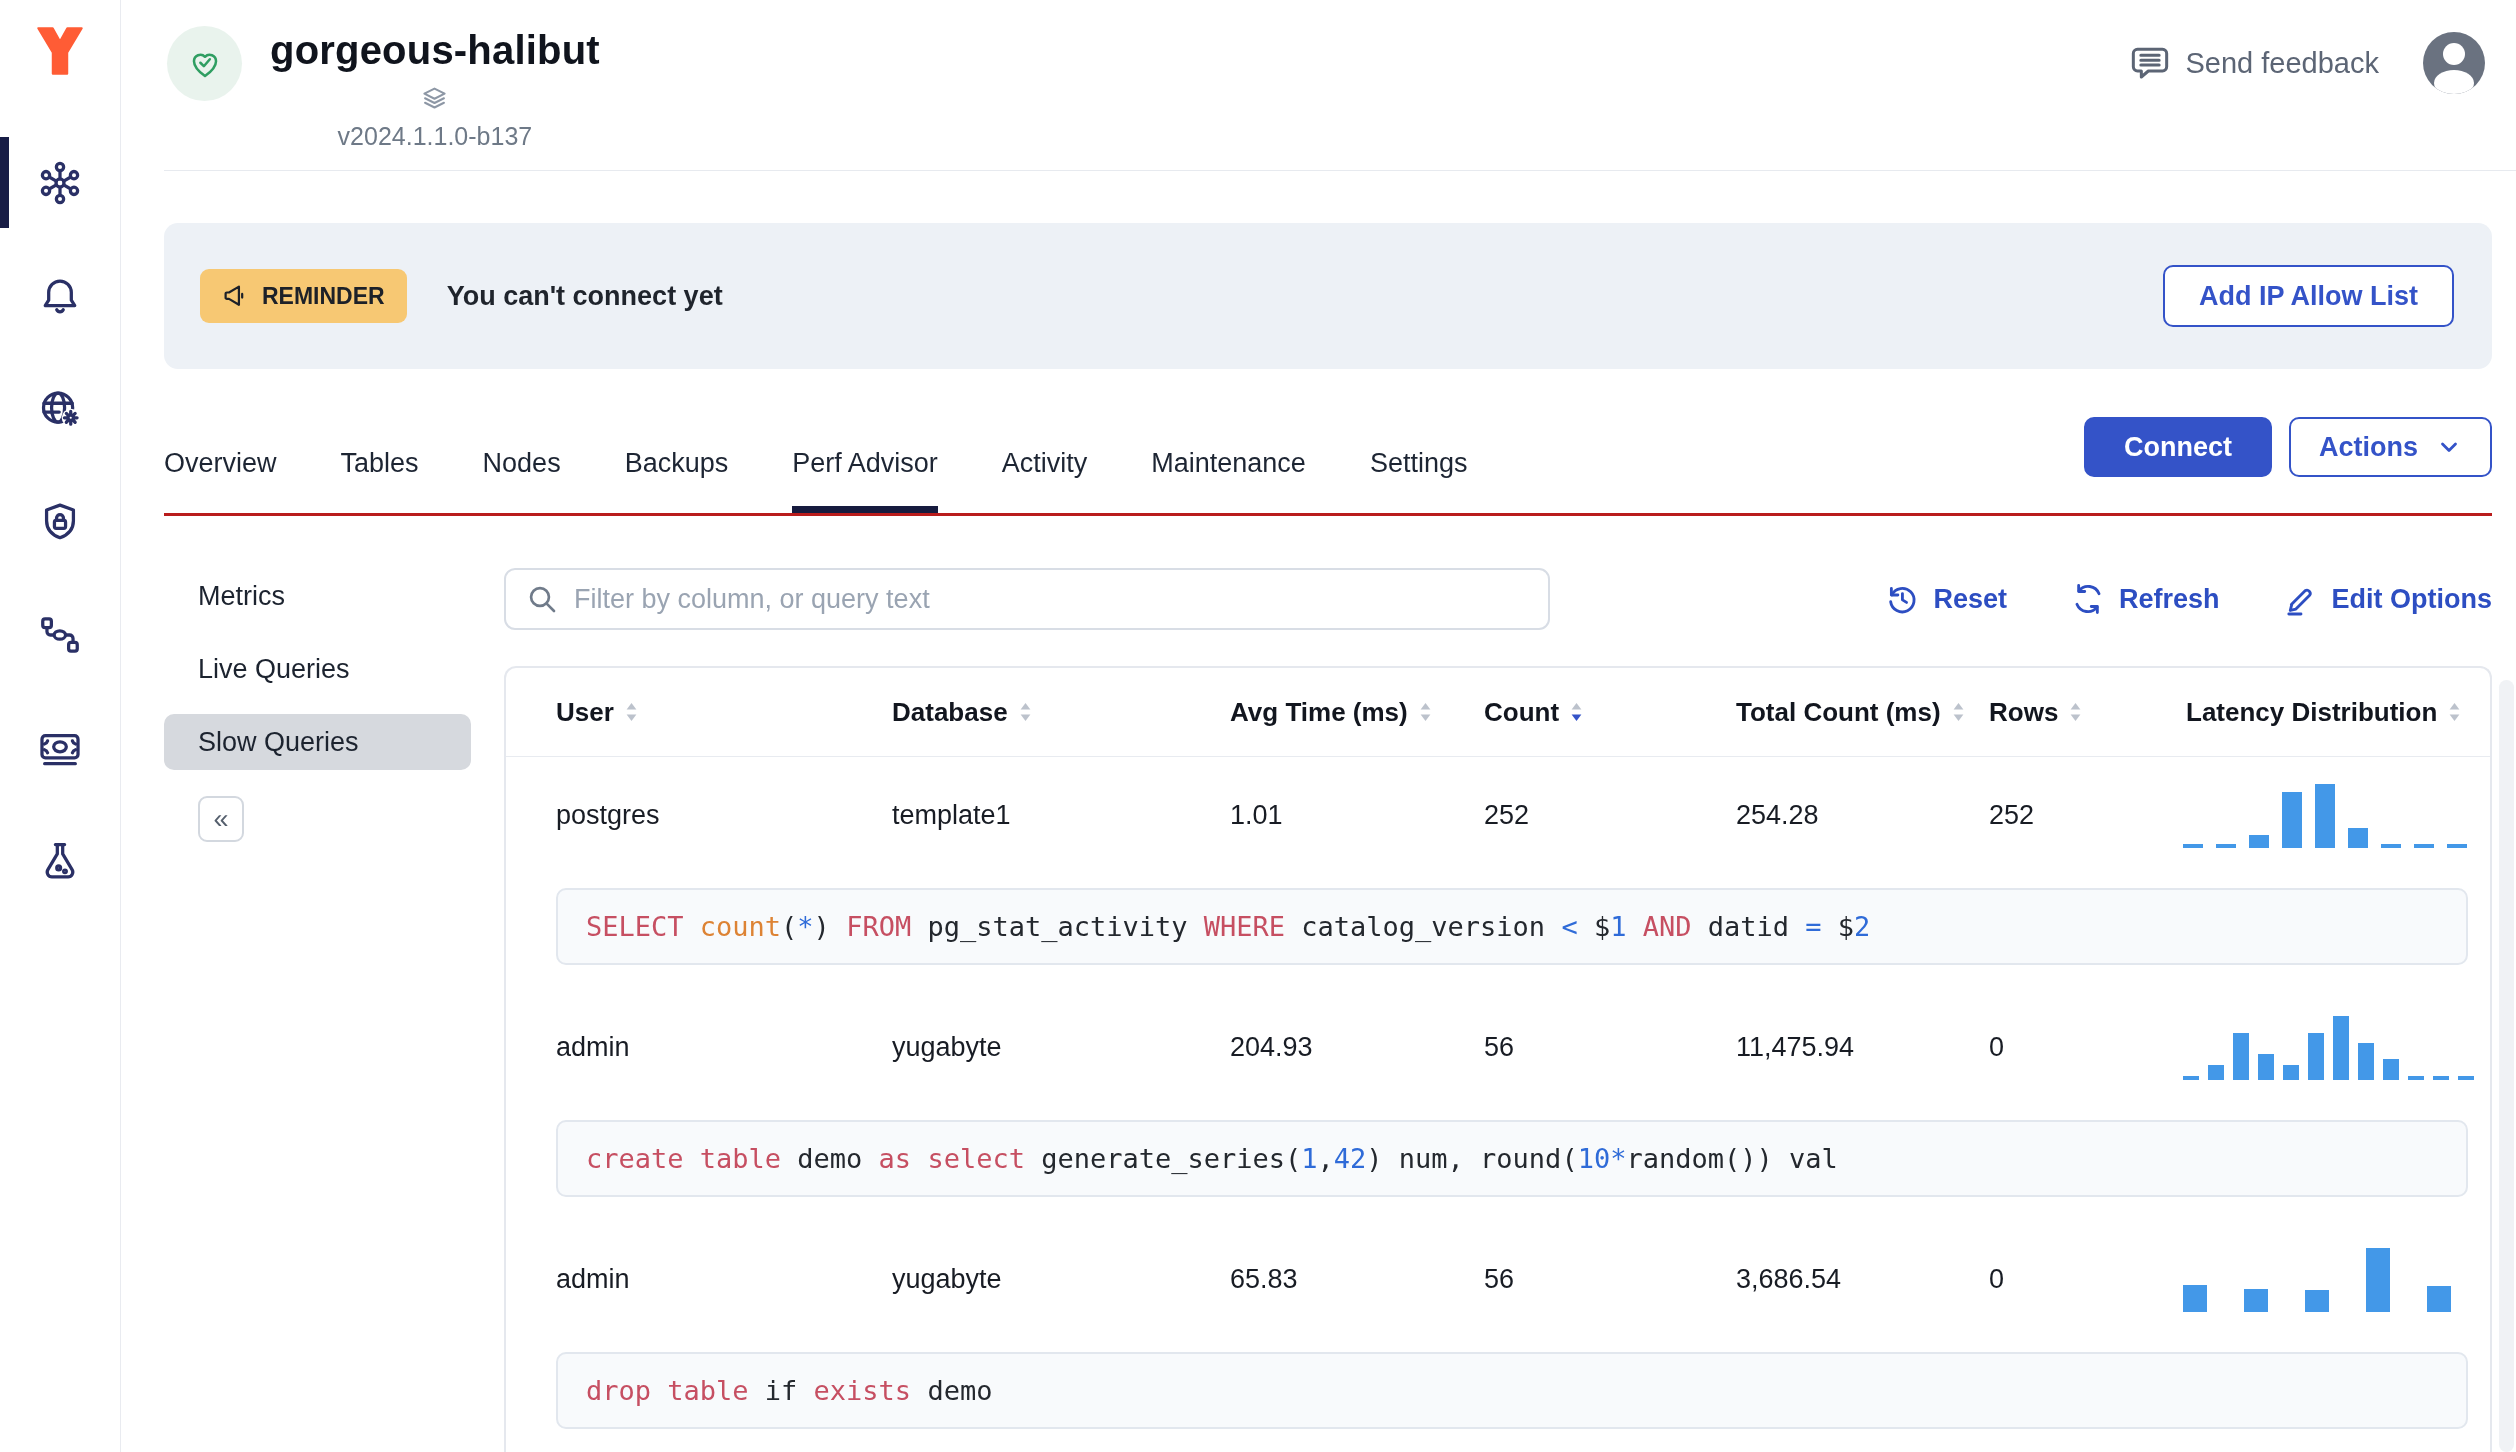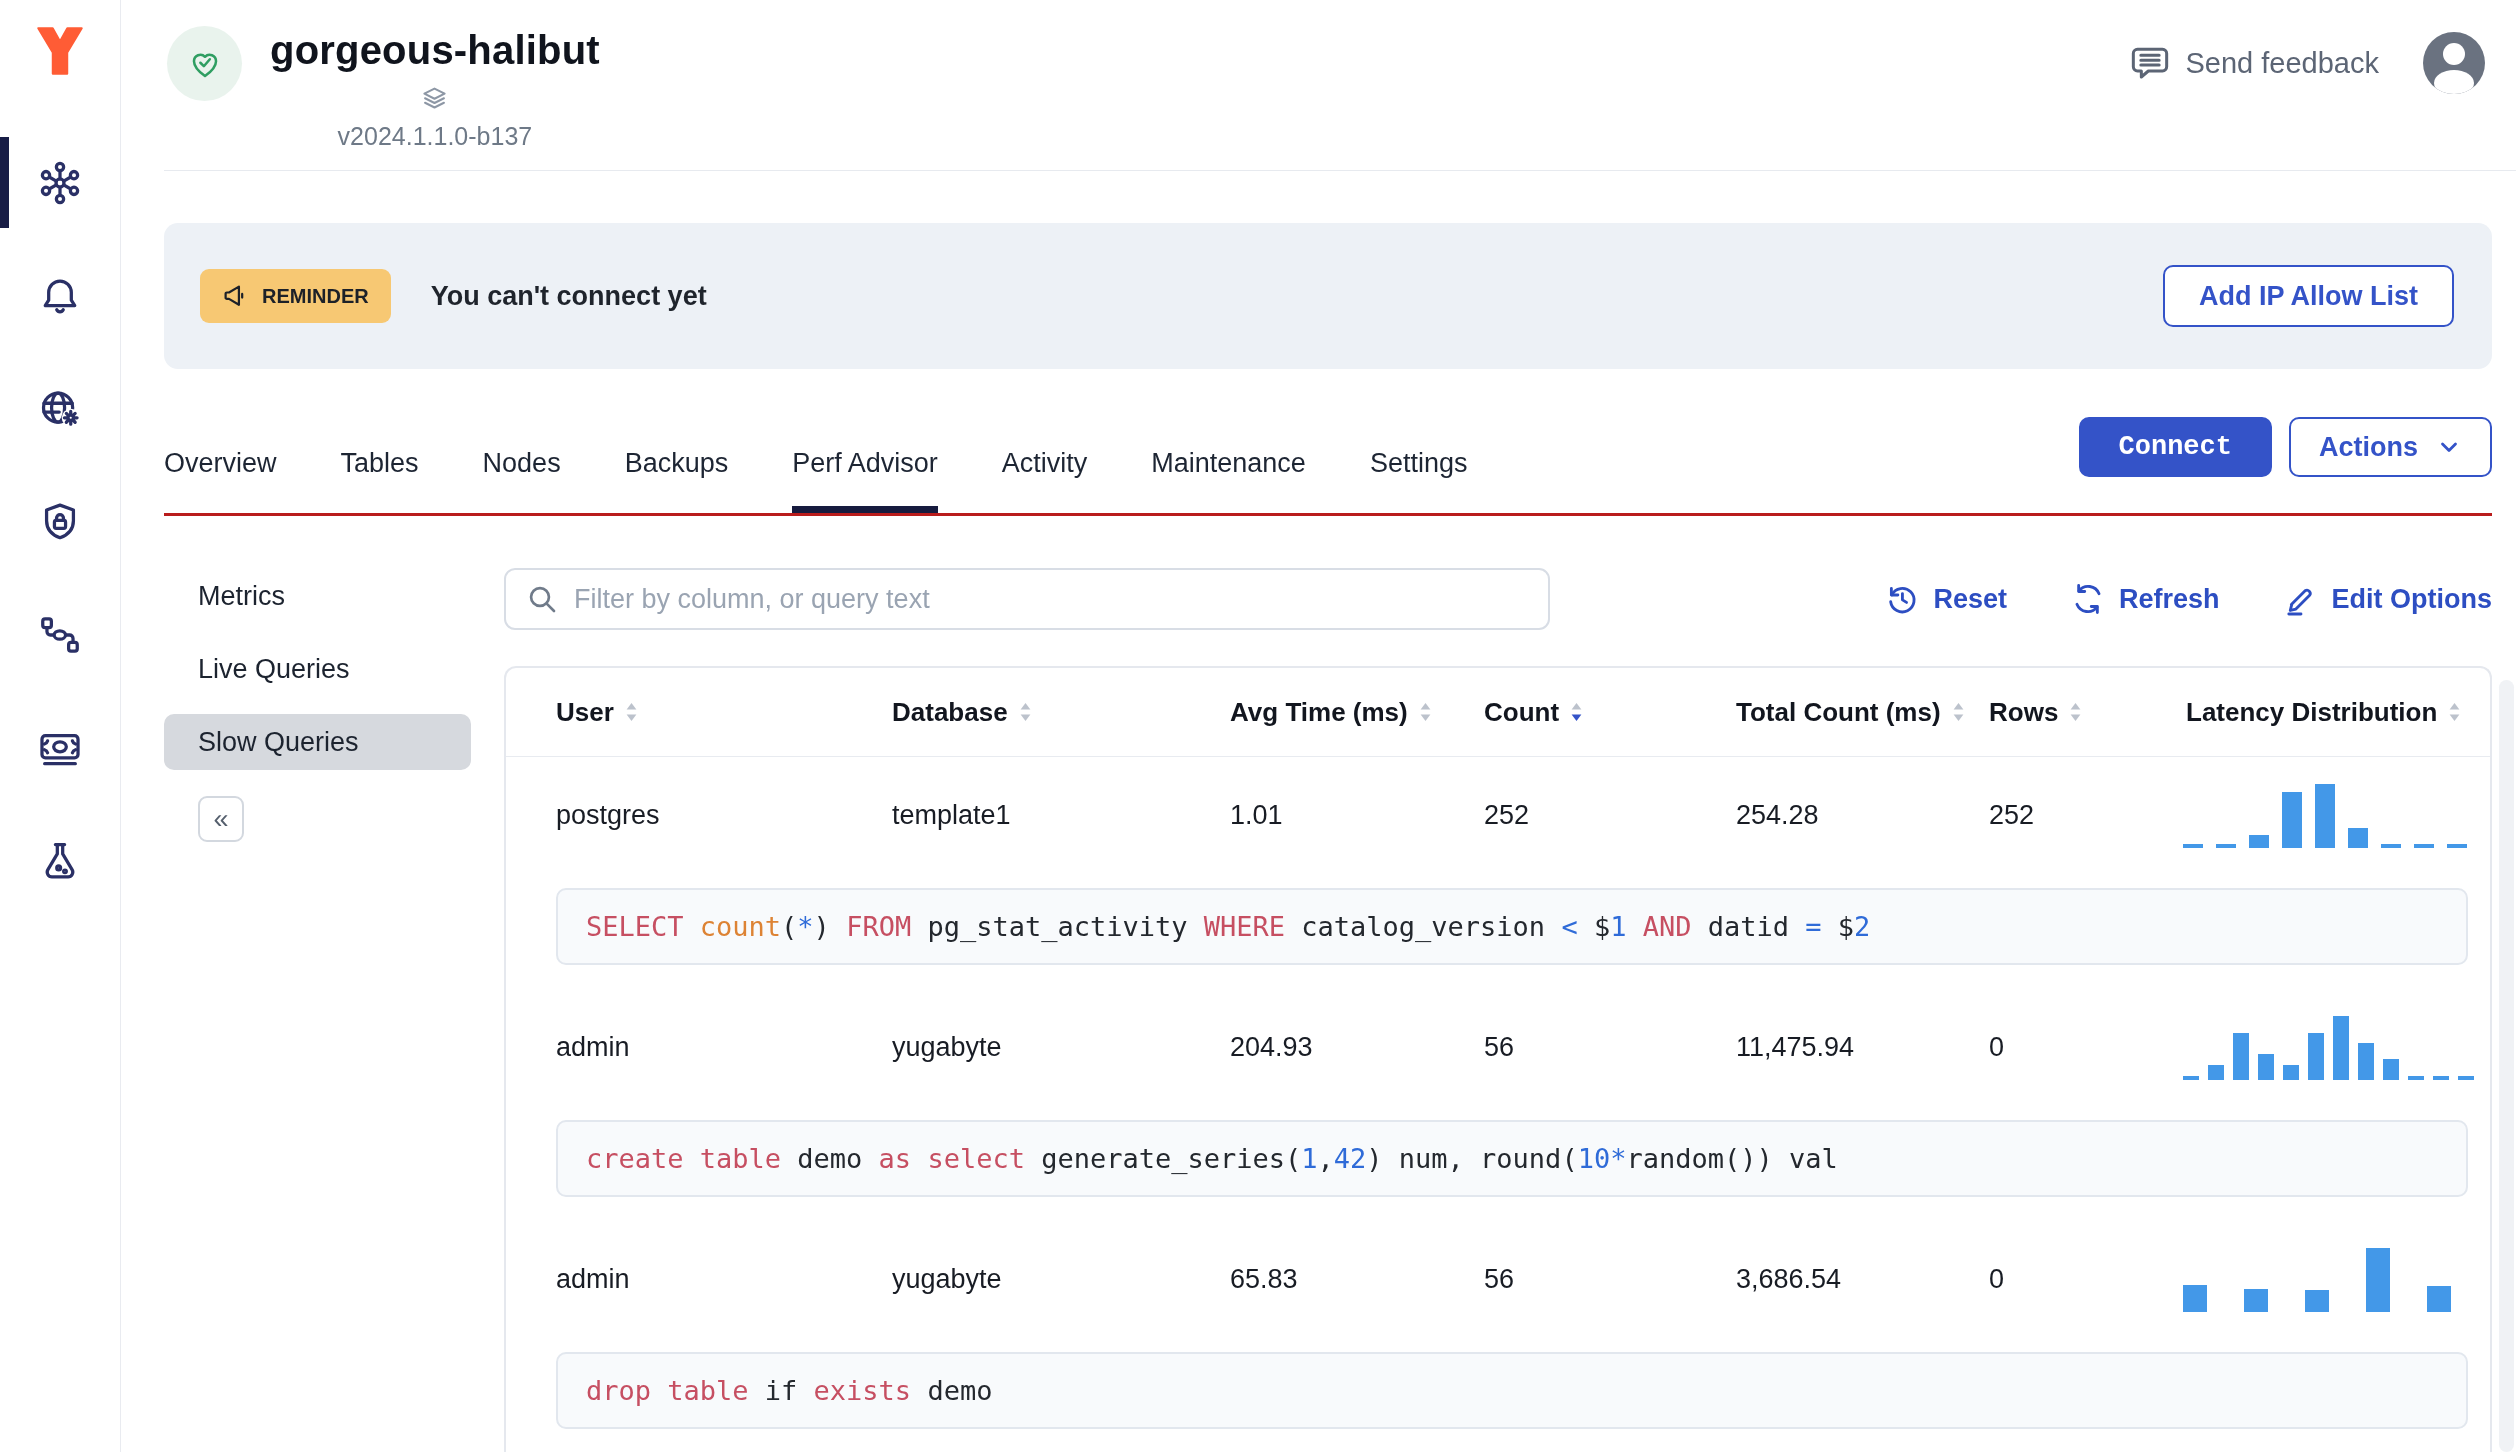--- a/index.html
+++ b/index.html
@@ -31,36 +31,36 @@
   .feedback { display:flex; align-items:center; gap:16px; color:#5c6575; font-size:29px; cursor:pointer; }
   .feedback svg { width:40px; height:40px; stroke:#5c6575; fill:none; stroke-width:1.8; stroke-linejoin:round; stroke-linecap:round; }
   .avatar { width:62px; height:62px; border-radius:50%; background:#6a7280; position:relative; overflow:hidden; cursor:pointer; }
   .avatar::before { content:""; position:absolute; left:20px; top:11px; width:22px; height:22px; border-radius:50%; background:#fff; }
   .avatar::after  { content:""; position:absolute; left:11px; top:38px; width:40px; height:26px; border-radius:50%; background:#fff; }
   .content { padding:0 24px 0 34px; }
   
   .banner { margin-top:53px; height:146px; background:#edf1f6; border-radius:14px;
             display:flex; align-items:center; padding:0 38px 0 36px; }
   .reminder-pill { display:flex; align-items:center; gap:12px; background:#f7c873; border-radius:9px;
-                   height:54px; padding:0 22px; font-size:20px; font-weight:700; color:#1d2128; flex:none; }
+                   height:54px; padding:0 22px; font-size:23px; font-weight:700; color:#1d2128; flex:none; }
   .reminder-pill svg { width:28px; height:28px; stroke:#1d2128; fill:none; stroke-width:1.9; stroke-linejoin:round; stroke-linecap:round; }
   .banner-text { margin-left:40px; }
   .banner-title { font-size:27px; font-weight:700; color:#1f242c; }
   .banner-msg { font-size:27px; color:#47525f; margin-top:9px; }
   .btn { border-radius:10px; font-weight:700; font-size:27px; cursor:pointer; display:inline-flex; align-items:center; justify-content:center; }
   .btn-outline { background:#fff; border:2px solid #3453c8; color:#3453c8; }
   .btn-fill { background:#3453c8; border:2px solid #3453c8; color:#fff; }
   .banner-action { margin-left:auto; height:62px; padding:0 34px; flex:none; }
   
   .tabs-row { margin-top:26px; display:flex; align-items:center; border-bottom:3px solid #b91c1c; position:relative; }
   .tabs { display:flex; }
   .tab { font-size:27px; color:#1d2533; padding:53px 0 27px 0; margin-right:64px; border-bottom:7px solid transparent; cursor:pointer; white-space:nowrap; }
   .tab.active { border-bottom-color:#161b3e; }
   .tabs-actions { margin-left:auto; display:flex; gap:17px; padding-bottom:14px; }
-  .connect-btn { height:60px; padding:0 38px;font-family:Liberation Mono, monospace; }
+  .connect-btn { height:60px; padding:0 38px; }
   .actions-btn { height:60px; padding:0 28px; gap:18px; }
   .actions-btn svg { width:26px; height:26px; stroke:#3453c8; fill:none; stroke-width:2.6; stroke-linecap:round; stroke-linejoin:round; }
   
   .body-row { display:flex; margin-top:52px; }
   .subnav { width:307px; flex:none; margin-right:33px; }
   .subnav-item { height:56px; margin-bottom:17px; display:flex; align-items:center; padding-left:34px;
                  font-size:27px; color:#1c232f; border-radius:10px; cursor:pointer; }
   .subnav-item.active { background:#d6d9de; }
   .collapse-btn { margin:26px 0 0 34px; width:46px; height:46px; border:2px solid #d3d8df; border-radius:9px;
                   background:#fff; display:flex; align-items:center; justify-content:center;

